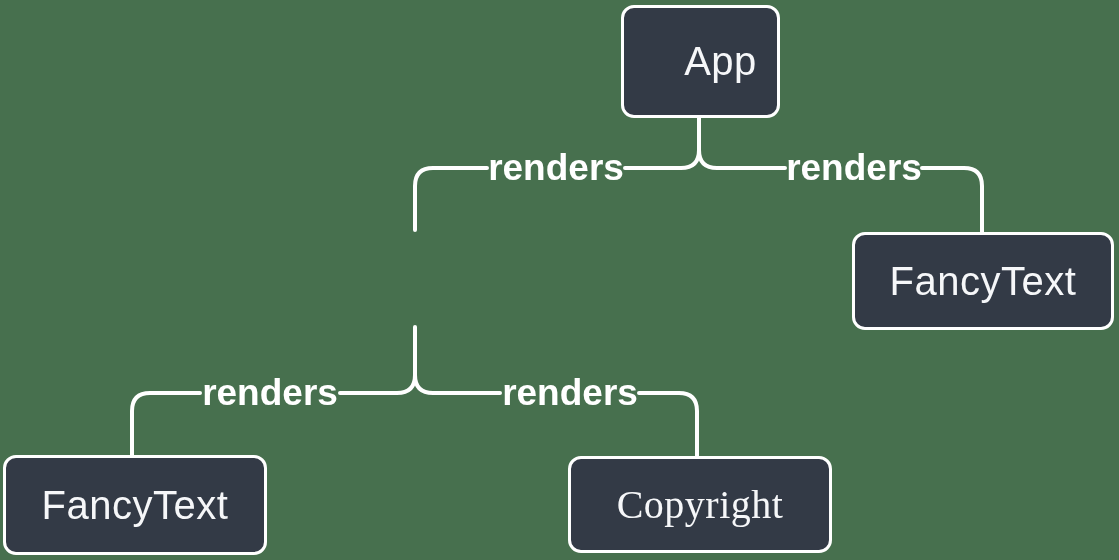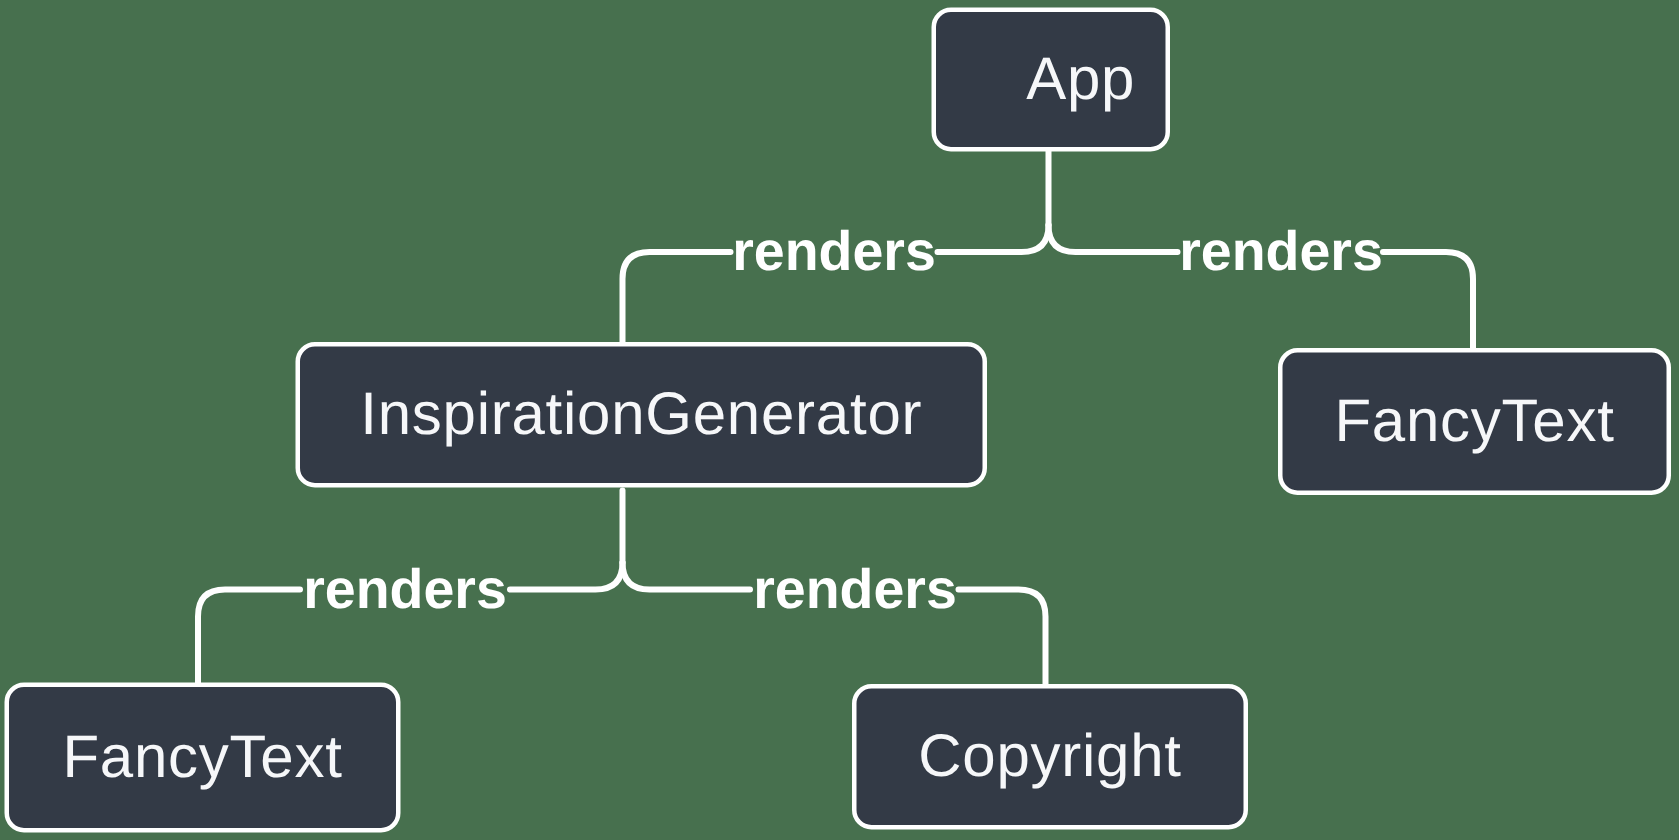--- a/index.html
+++ b/index.html
@@ -44,25 +44,25 @@
     justify-content: center;
     background: var(--node-fill);
     border: 3.5px solid var(--node-border);
     border-radius: 13px;
     color: var(--node-text);
     font-size: 40px;
     font-weight: 500;
     letter-spacing: 0.5px;
     white-space: nowrap;
   }
-  .node-app            { left: 621px; top:   5px; width: 159px; height:  96px; padding-left: 40px; }
+  .node-app            { left: 621px; top:   5px; width: 159px; height:  113px; padding-left: 40px; }
   .node-inspiration    { left: 197px; top: 228px; width: 461px; height:  97px; }
   .node-fancy-top      { left: 852px; top: 232px; width: 262px; height:  98px; }
   .node-fancy-bottom   { left:   3px; top: 455px; width: 264px; height: 100px; }
-  .node-copyright      { left: 568px; top: 456px; width: 264px; height:  97px; }
+  .node-copyright      { left: 568px; top: 456px; width: 264px; height:  97px; font-family: Liberation Serif, serif; }
   .edge-label {
     position: absolute;
     transform: translate(-50%, -50%);
     color: var(--edge-label-text);
     font-size: 37px;
     font-weight: 700;
     white-space: nowrap;
   }
   .edge-label-1 { left: 556px; top: 168px; }
   .edge-label-2 { left: 854px; top: 168px; }
@@ -84,21 +84,20 @@
 
     <path d="M415,327 L415,375"></path>
     <path d="M415,375 Q415,393 397,393 L340,393"></path>
     <path d="M415,375 Q415,393 433,393 L500,393"></path>
     <path d="M200,393 L150,393 Q132,393 132,411 L132,457"></path>
     <path d="M639,393 L679,393 Q697,393 697,411 L697,458"></path>
   </svg>
 
   <div class="node node-app">App</div>
 
-  <div class="node node-inspiration">InspirationGenerator</div>
 
   <div class="node node-fancy-top">FancyText</div>
 
   <div class="node node-fancy-bottom">FancyText</div>
 
   <div class="node node-copyright">Copyright</div>
 
   <span class="edge-label edge-label-1">renders</span>
 
   <span class="edge-label edge-label-2">renders</span>

